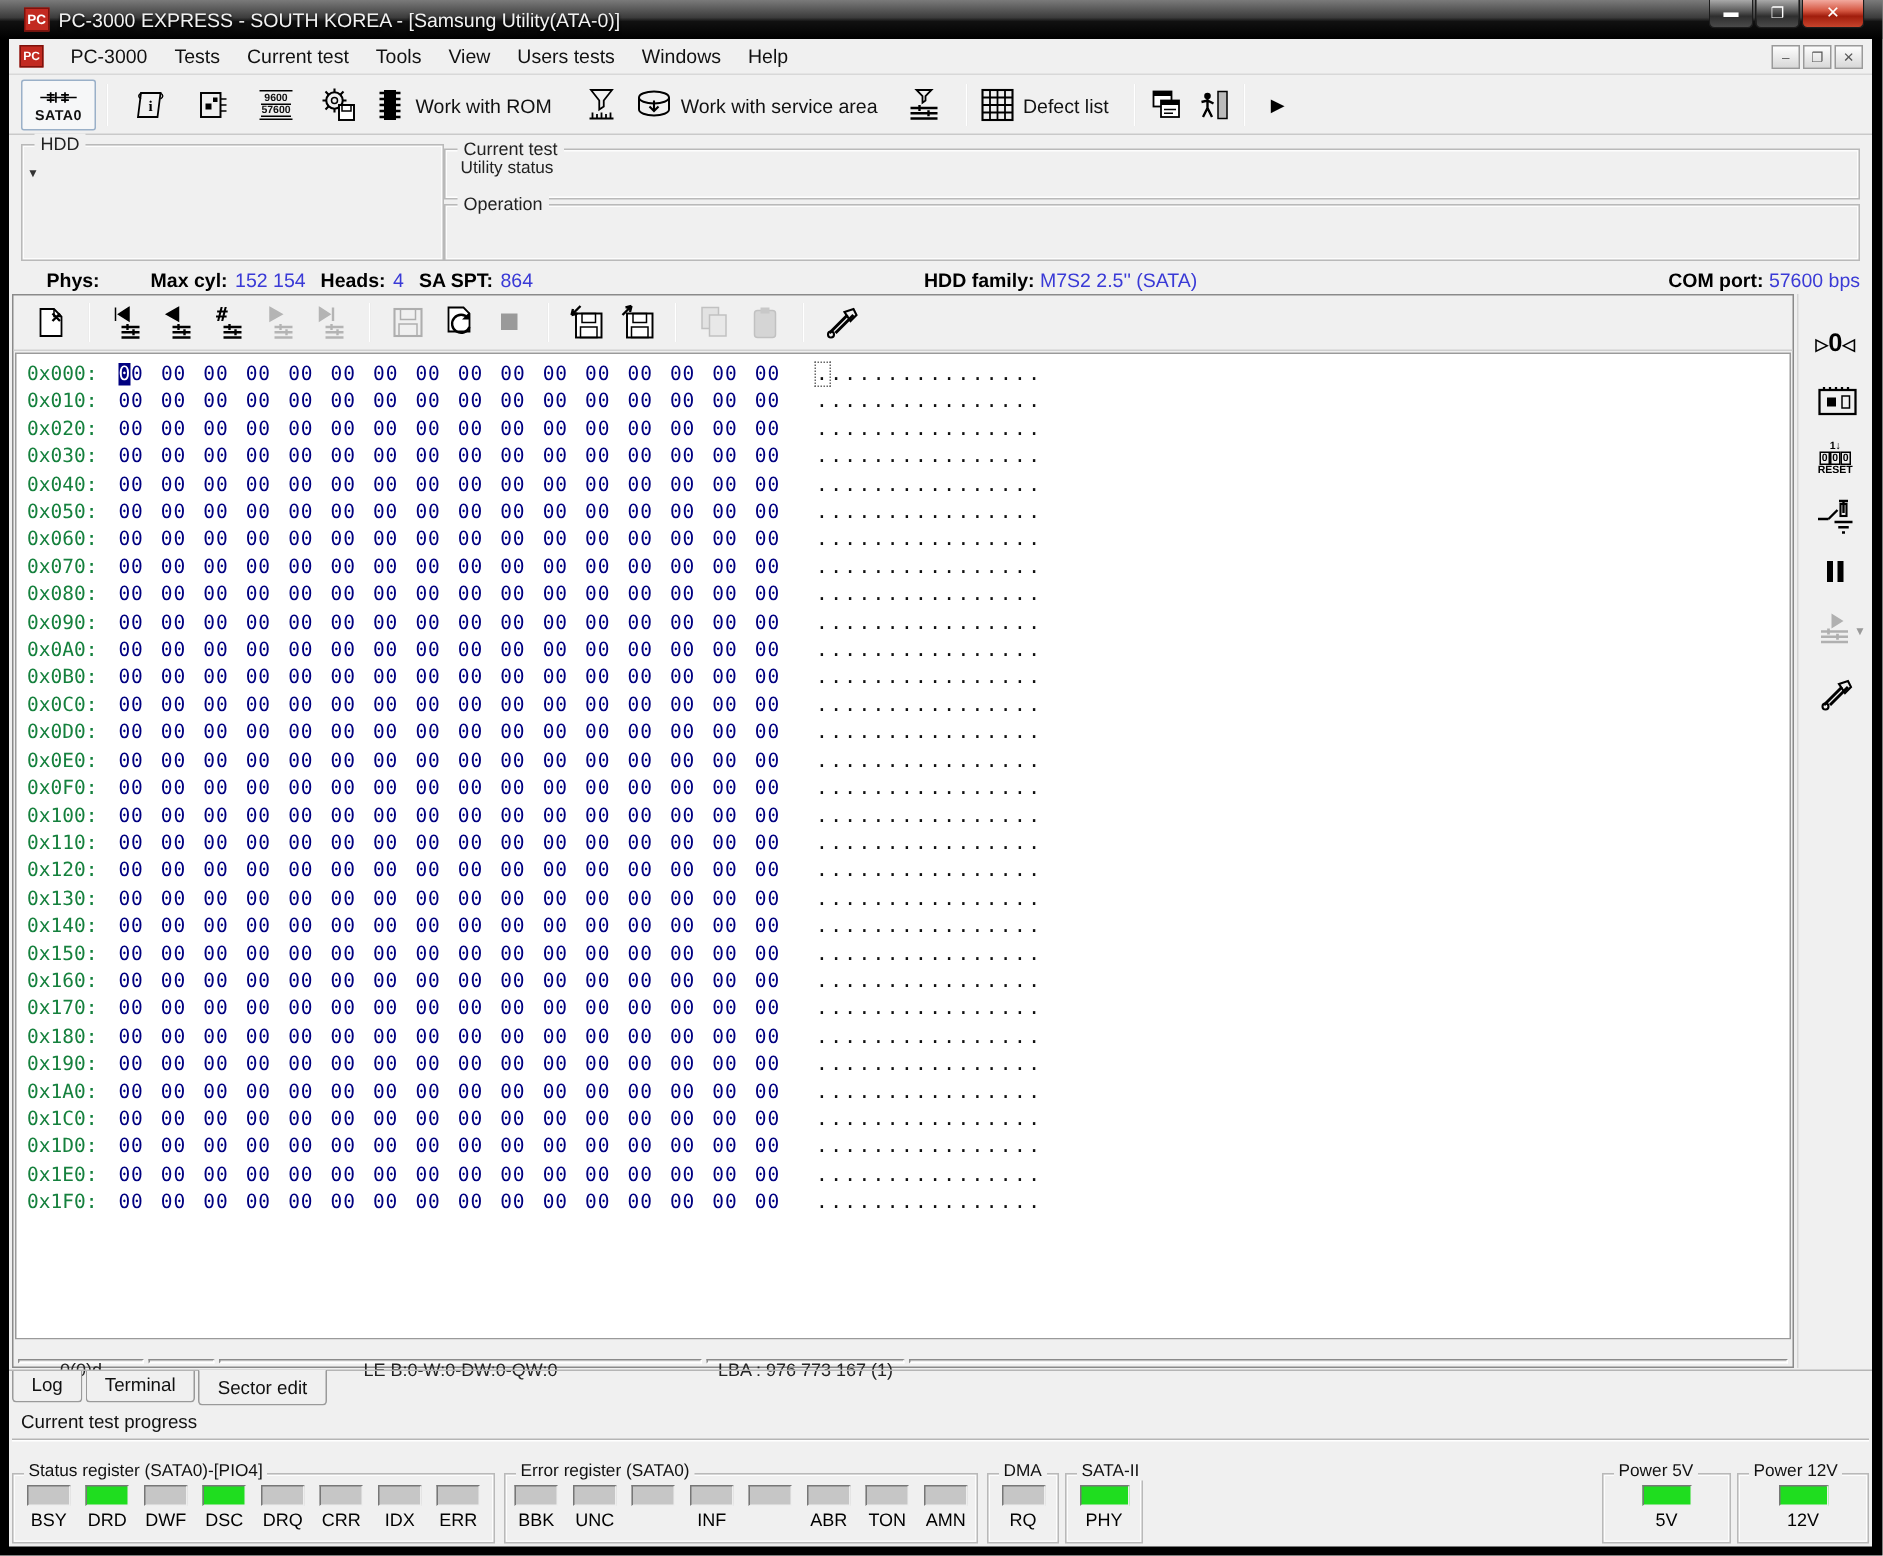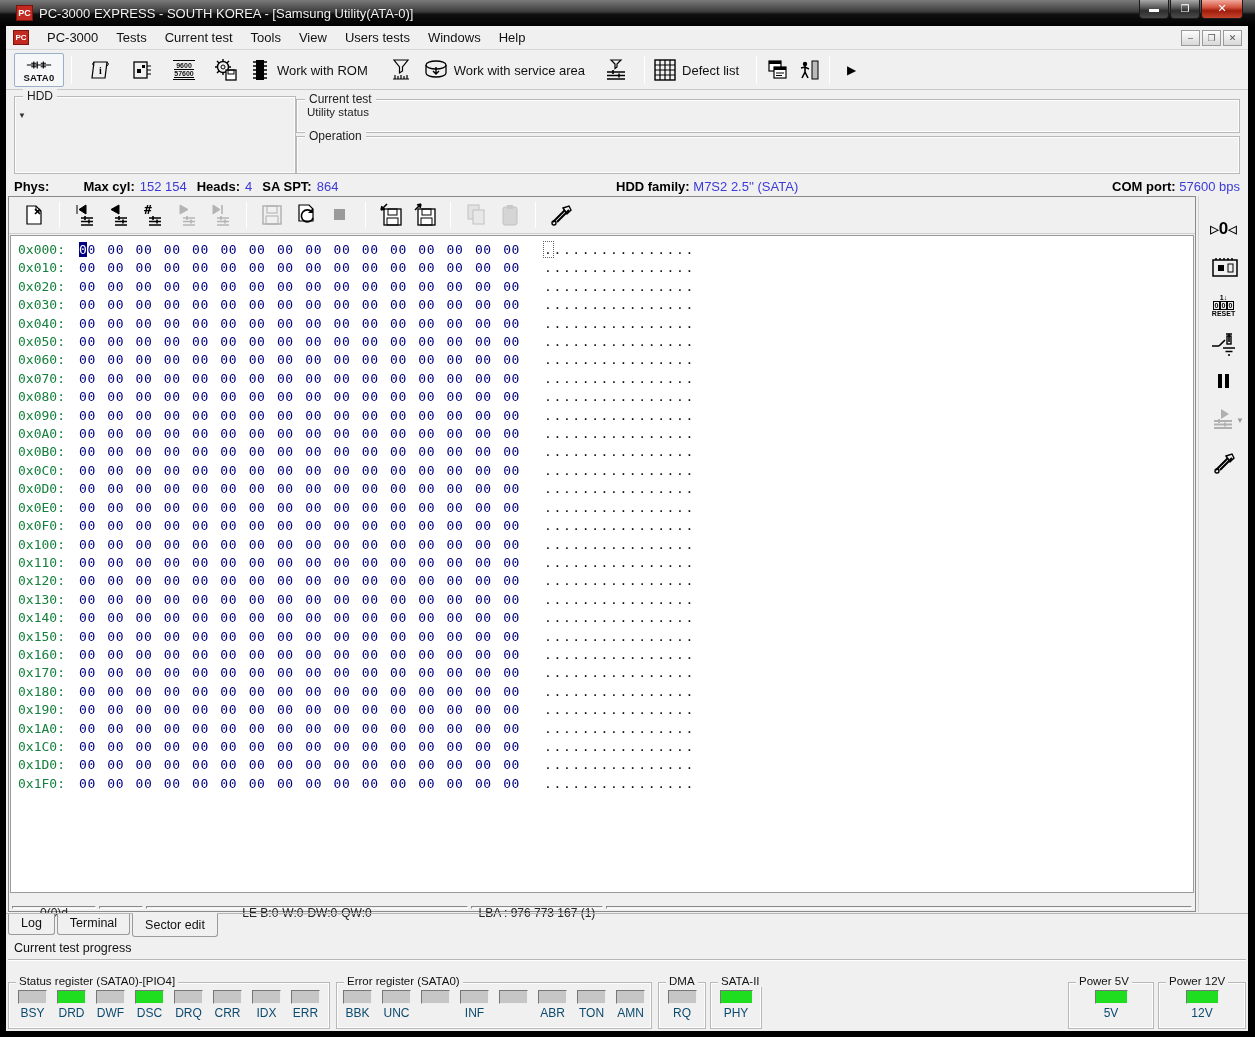--- a/index.html
+++ b/index.html
@@ -115,21 +115,21 @@
 
   
   .registers { position:absolute; left:0; top:952px; right:0; height:53px; }
   .reggroup { position:absolute; top:4px; height:47px; border:1px solid #b9b9b9; box-shadow:inset 0 0 0 1px #fdfdfd; }
   .rcap { position:absolute; top:-8px; left:7px; background:#f0f0f0; padding:0 3px; font-size:11.5px; color:#111; white-space:nowrap; }
   .ledrow { display:flex; justify-content:center; padding-top:7px; }
   .ledcol { width:39px; text-align:center; }
   .led { width:29px; height:14px; margin:0 auto; background:#c6c6c6;
     border:1px solid; border-color:#777 #eee #eee #777; }
   .led.on { background:#1fdd1f; }
-  .ledlab { font-size:12px; color:#0c4a6e; margin-top:2px; }
+  .ledlab { font-size:12px; color:#000000; margin-top:2px; }
   .rg-status{left:2px;width:322px;} .rg-error{left:330px;width:316px;}
   .rg-dma{left:652px;width:48px;} .rg-sata2{left:704px;width:52px;}
   .rg-power5{left:1062px;width:86px;} .rg-power12{left:1152px;width:88px;}
   .rg-dma .ledcol,.rg-sata2 .ledcol,.rg-power5 .ledcol,.rg-power12 .ledcol { width:auto; min-width:40px; }
   .rg-power5 .led,.rg-power12 .led,.rg-sata2 .led { width:33px; }
 
   svg { display:block; }
   .dis { opacity:.38; }
 </style>
 </head>
@@ -261,21 +261,21 @@
     <div class="groupbox gb-current">
       <span class="gcap">Current test</span>
       <span class="utility-status">Utility status</span>
     </div>
     <div class="groupbox gb-operation">
       <span class="gcap">Operation</span>
     </div>
   </div>
 
   <div class="physrow">
-    <b style="margin-left:8px">Phys:</b>
+    <b style="margin-left:25px">Phys:</b>
     <b style="margin-left:34px">Max cyl:</b>
     <span class="bluev" style="margin-left:5px">152 154</span>
     <b style="margin-left:10px">Heads:</b>
     <span class="bluev" style="margin-left:5px">4</span>
     <b style="margin-left:10px">SA SPT:</b>
     <span class="bluev" style="margin-left:5px">864</span>
     <span class="fam"><b>HDD family:</b>
       <span class="bluev">M7S2 2.5'' (SATA)</span></span>
     <span class="com"><b>COM port:</b>
       <span class="bluev">57600 bps</span></span>
@@ -405,20 +405,21 @@
         <div class="hexrow"><span class="haddr">0x130:</span><span class="hbytes">00 00 00 00 00 00 00 00 00 00 00 00 00 00 00 00</span><span class="hascii">................</span></div>
         <div class="hexrow"><span class="haddr">0x140:</span><span class="hbytes">00 00 00 00 00 00 00 00 00 00 00 00 00 00 00 00</span><span class="hascii">................</span></div>
         <div class="hexrow"><span class="haddr">0x150:</span><span class="hbytes">00 00 00 00 00 00 00 00 00 00 00 00 00 00 00 00</span><span class="hascii">................</span></div>
         <div class="hexrow"><span class="haddr">0x160:</span><span class="hbytes">00 00 00 00 00 00 00 00 00 00 00 00 00 00 00 00</span><span class="hascii">................</span></div>
         <div class="hexrow"><span class="haddr">0x170:</span><span class="hbytes">00 00 00 00 00 00 00 00 00 00 00 00 00 00 00 00</span><span class="hascii">................</span></div>
         <div class="hexrow"><span class="haddr">0x180:</span><span class="hbytes">00 00 00 00 00 00 00 00 00 00 00 00 00 00 00 00</span><span class="hascii">................</span></div>
         <div class="hexrow"><span class="haddr">0x190:</span><span class="hbytes">00 00 00 00 00 00 00 00 00 00 00 00 00 00 00 00</span><span class="hascii">................</span></div>
         <div class="hexrow"><span class="haddr">0x1A0:</span><span class="hbytes">00 00 00 00 00 00 00 00 00 00 00 00 00 00 00 00</span><span class="hascii">................</span></div>
         <div class="hexrow"><span class="haddr">0x1C0:</span><span class="hbytes">00 00 00 00 00 00 00 00 00 00 00 00 00 00 00 00</span><span class="hascii">................</span></div>
         <div class="hexrow"><span class="haddr">0x1D0:</span><span class="hbytes">00 00 00 00 00 00 00 00 00 00 00 00 00 00 00 00</span><span class="hascii">................</span></div>
+        <div class="hexrow"><span class="haddr">0x1E0:</span><span class="hbytes">00 00 00 00 00 00 00 00 00 00 00 00 00 00 00 00</span><span class="hascii">................</span></div>
         <div class="hexrow"><span class="haddr">0x1F0:</span><span class="hbytes">00 00 00 00 00 00 00 00 00 00 00 00 00 00 00 00</span><span class="hascii">................</span></div>
       </div>
 
     <div class="hex-statusbar">
         <div class="scell scell0">0(0)d</div>
         <div class="scell scell1"></div>
         <div class="scell scell2">LE B:0-W:0-DW:0-QW:0</div>
         <div class="scell scell3">LBA : 976 773 167 (1)</div>
         <div class="scell scell4"></div>
       </div>

